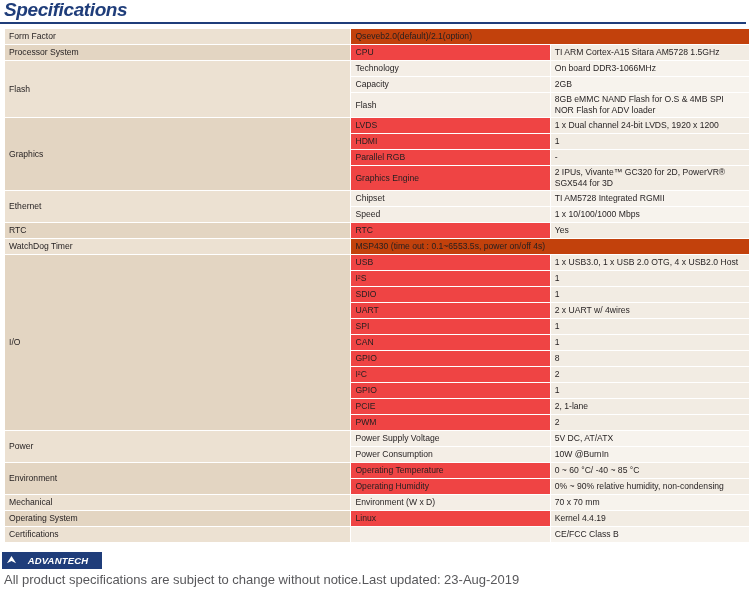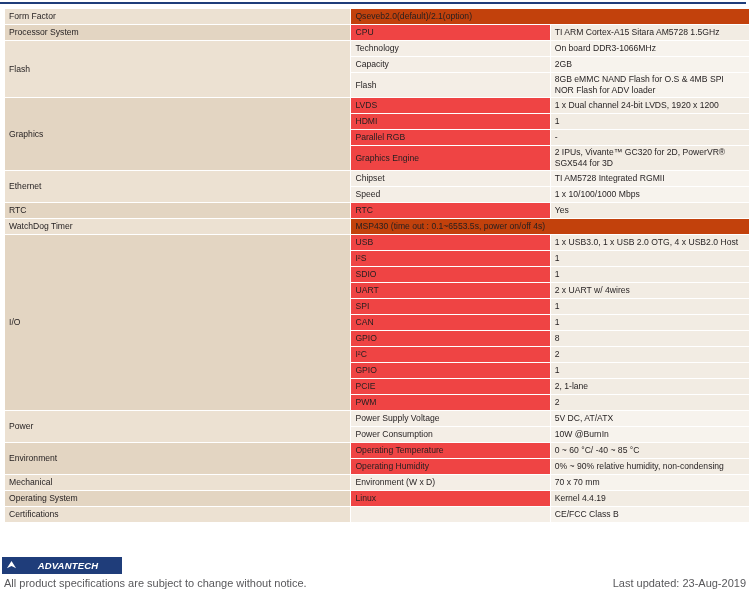--- a/index.html
+++ b/index.html
@@ -84,21 +84,21 @@
     bottom: 0;
     width: 750px;
   }
   .footer-bar {
     display: flex;
     align-items: stretch;
     height: 17px;
     margin: 0 2px;
   }
   .logo-box {
-    width: 120px;
+    width: 100px;
     background: #1f3d7a;
     color: #ffffff;
     font-size: 10px;
     font-weight: bold;
     font-style: italic;
     letter-spacing: 0.2px;
     display: flex;
     align-items: center;
     justify-content: center;
     position: relative;
@@ -129,31 +129,32 @@
     content: "";
     position: absolute;
     left: 8px;
     top: 3px;
     bottom: 3px;
     width: 2px;
     background: #1f3d7a;
   }
   .footer-note {
     display: flex;
-    justify-content: space-between;
-    font-size: 11px;
+    justify-content: flex-start;
+    font-size: 13px;
     color: #58585b;
     padding: 3px 4px 4px 4px;
   }
 </style>
 </head>
 <body>
 
 <div class="page">
 
+  <h1 class="title">Specifications</h1>
   <div class="title-rule"></div>
 
   <table class="spec">
     <tbody>
         <tr>
           <td class="c1">Form Factor</td>
           <td class="c2 c23" colspan="2">Qseveb2.0(default)/2.1(option)</td>
         </tr>
         <tr class="alt">
           <td class="c1">Processor System</td>

